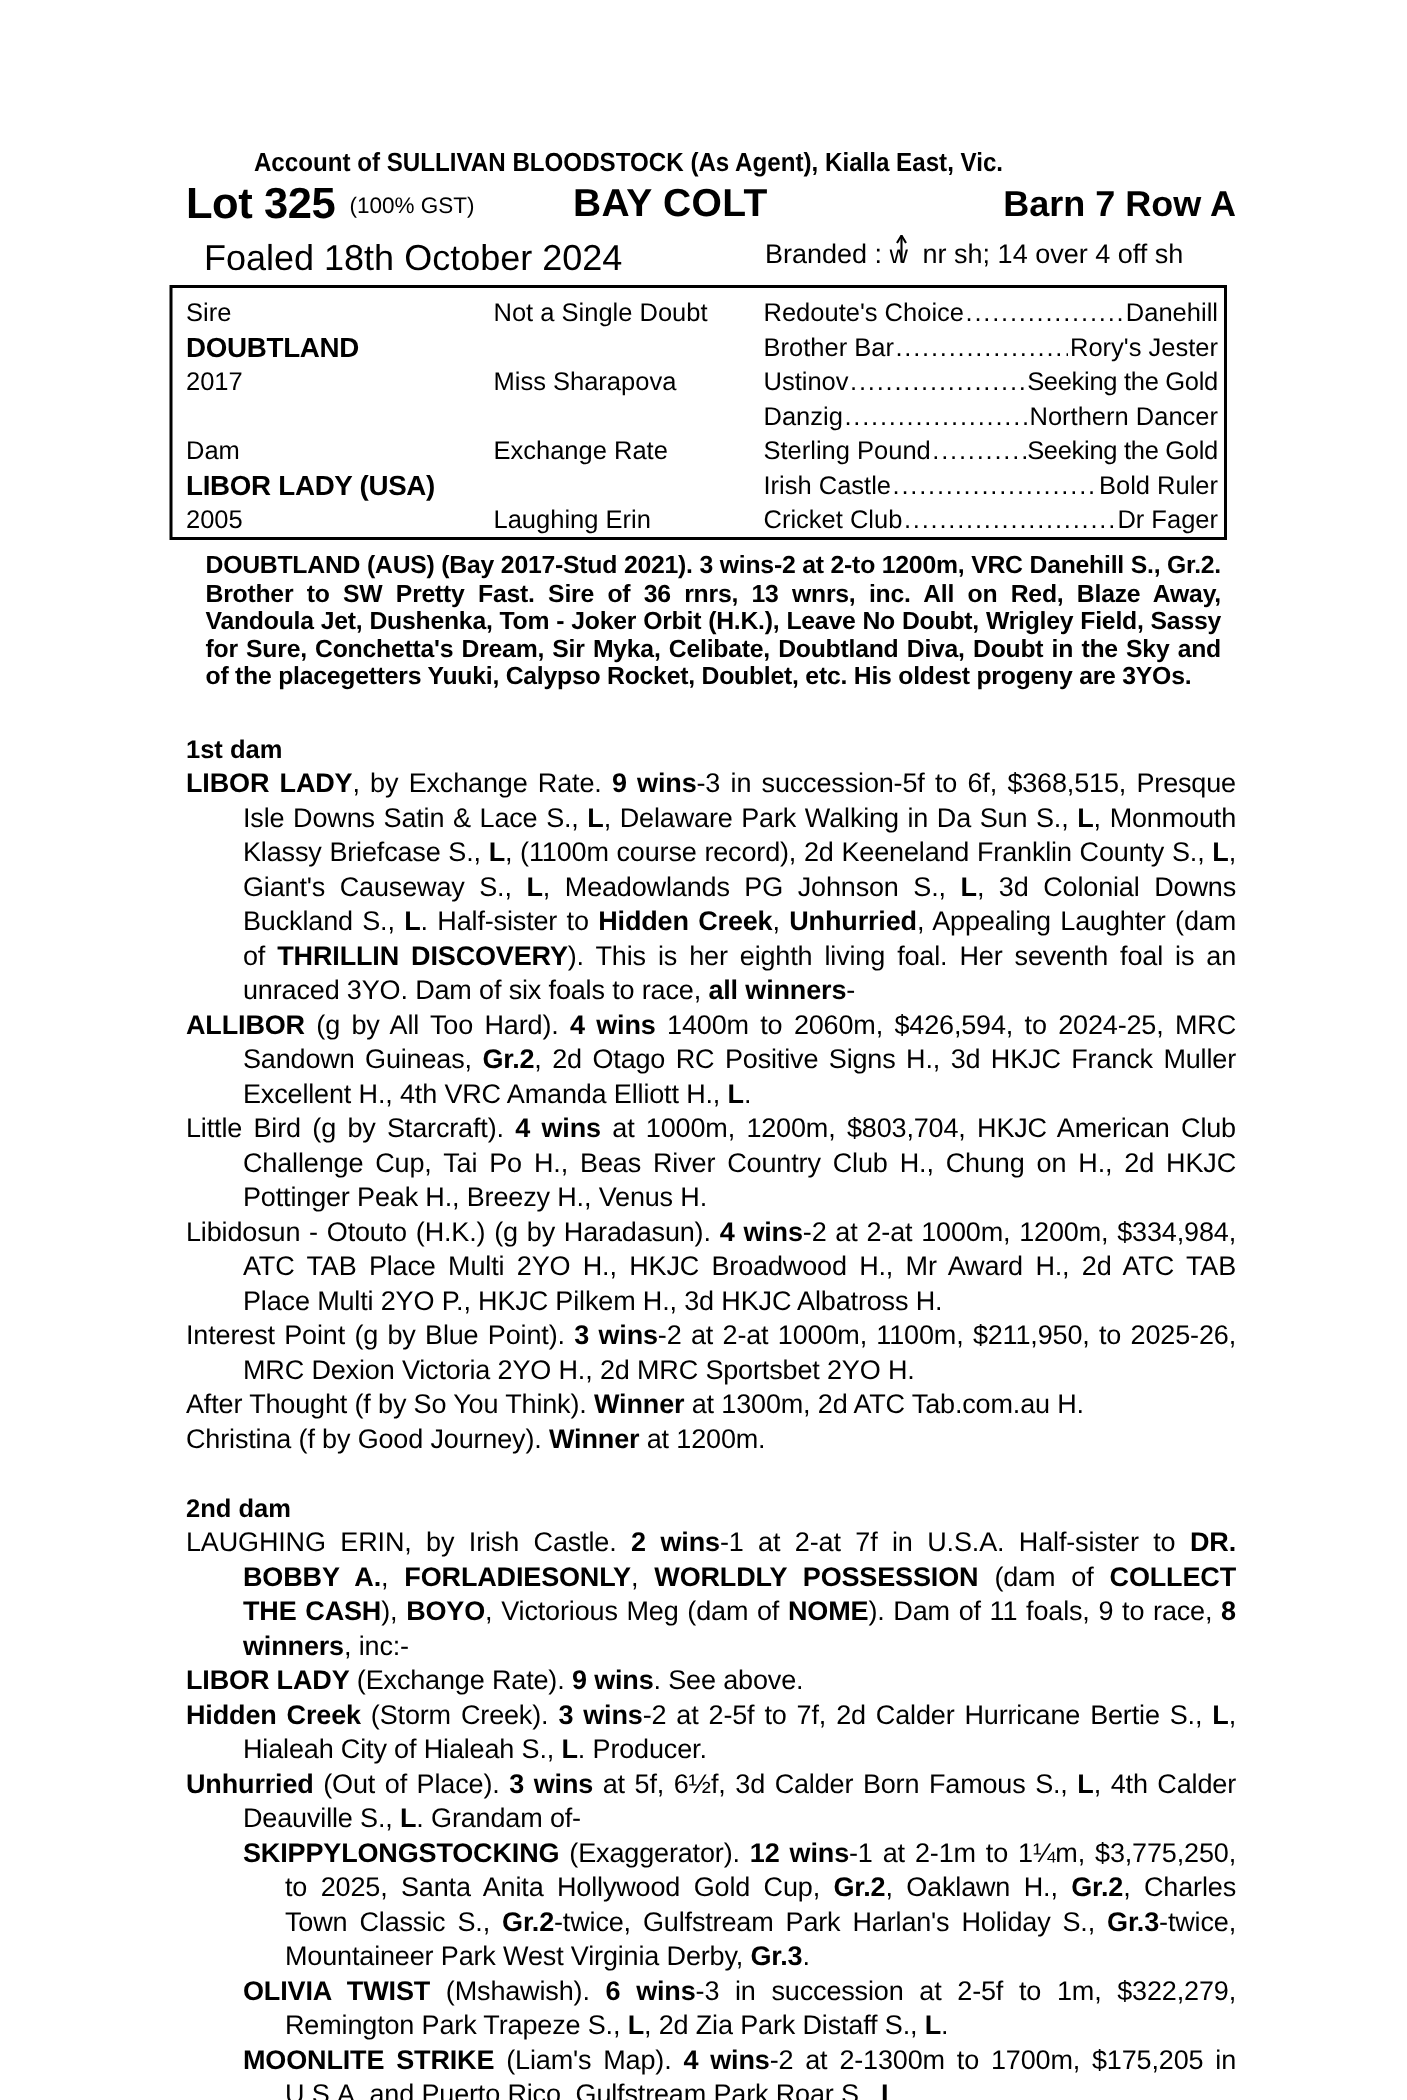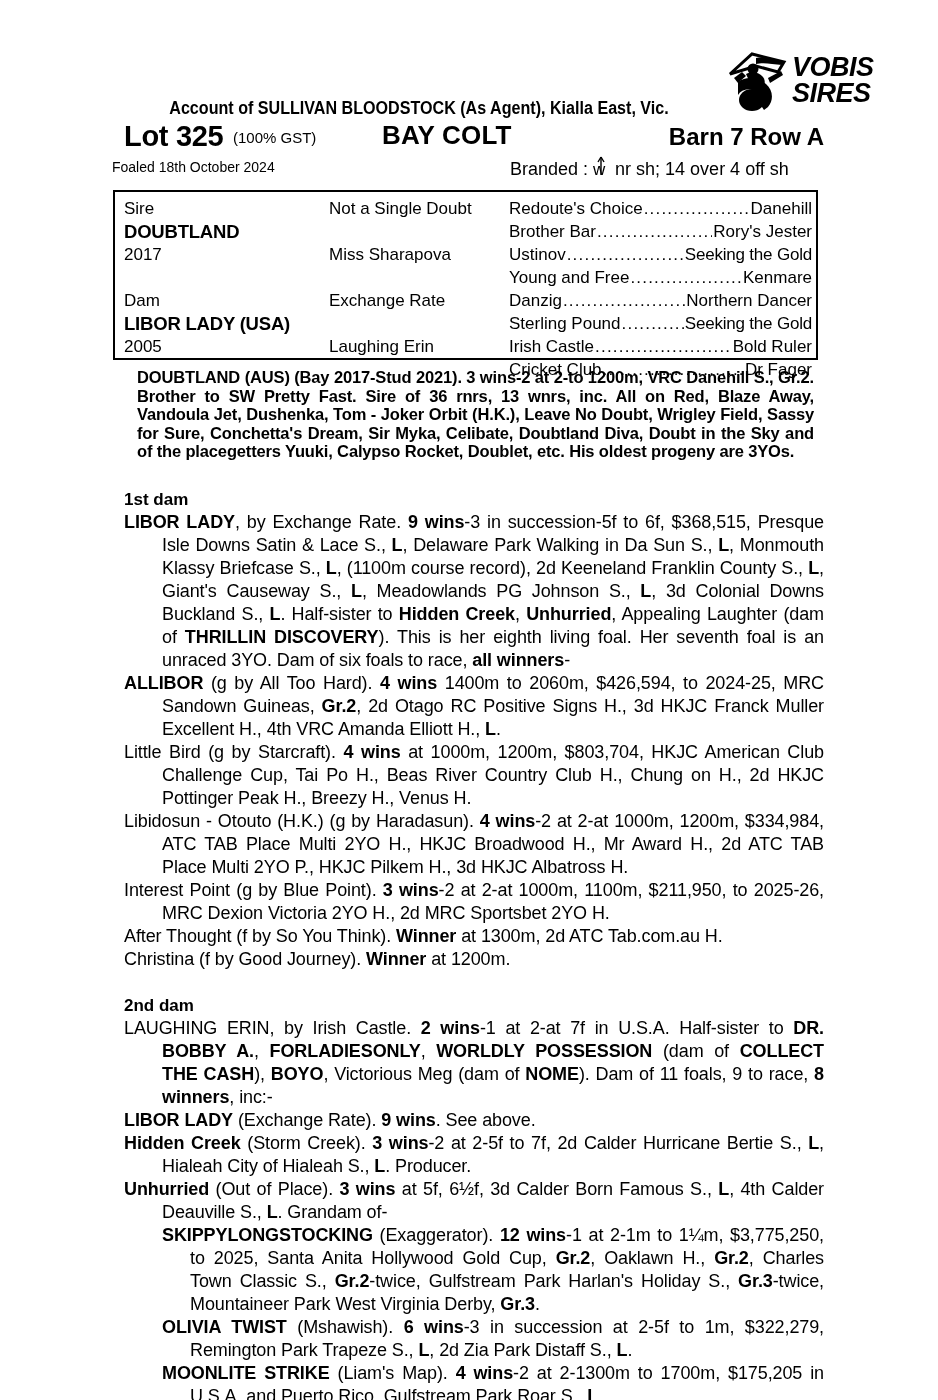--- a/index.html
+++ b/index.html
@@ -95,23 +95,23 @@
   .barn {
     position: absolute;
     right: 0px;
     top: 3px;
     font-weight: bold;
     font-size: 24px;
   }
 
   .foaled {
     position: absolute;
-    left: 112px;
+    left: 136px;
     top: 159px;
-    font-size: 14px;
+    font-size: 24px;
   }
   .branded {
     position: absolute;
     left: 510px;
     top: 159px;
     font-size: 18px;
     white-space: nowrap;
   }
   .brand-sym {
     position: relative;
@@ -223,35 +223,20 @@
   .bb { font-weight: bold; letter-spacing: -0.1px; }
 
   
   p.e { word-spacing: 0; }
 </style>
 </head>
 <body>
 
 <div class="page">
 
-  <div class="logo-block">
-    <div class="logo-mark">
-      <svg width="62" height="60" viewBox="0 0 62 60" xmlns="http://www.w3.org/2000/svg">
-        <path d="M4 22 L26 2 L58 10 L52 20 L30 14 Z" fill="none" stroke="#000" stroke-width="3"></path>
-        <path d="M30 6 C36 4 44 6 50 9 L58 9 L56 13 L46 12 C40 11 34 11 30 12 Z" fill="#000"></path>
-        <circle cx="27" cy="17" r="5.5" fill="#000"></circle>
-        <path d="M20 22 C26 19 33 20 37 25 C40 29 39 34 35 36 L27 37 Z" fill="#000"></path>
-        <path d="M12 30 C20 24 32 25 40 32 C47 38 48 48 42 55 L38 58 L34 52 C36 46 33 40 27 38 C21 36 15 38 12 43 Z" fill="#000"></path>
-        <ellipse cx="26" cy="48" rx="13" ry="11" fill="#000"></ellipse>
-        <path d="M42 26 L55 19 L57 23 L44 31 Z" fill="#000"></path>
-        <path d="M8 26 L16 20 L20 24 L12 31 Z" fill="#000"></path>
-      </svg>
-    </div>
-    <div class="logo-text"><span>VOBIS</span><br><span>SIRES</span></div>
-  </div>
 
   <div class="account-line">Account of SULLIVAN BLOODSTOCK (As Agent), Kialla East, Vic.</div>
 
   <div class="lot-row">
     <span class="lot-no">Lot 325</span>
     <span class="gst">(100% GST)</span>
     <span class="sex-title">BAY COLT</span>
     <span class="barn">Barn 7 Row A</span>
   </div>
 
@@ -292,25 +277,20 @@
         </div>
         <div class="lead">
           <span class="l">Brother Bar</span>
           <span class="dots"></span>
           <span class="r">Rory's Jester</span>
         </div>
         <div class="lead">
           <span class="l">Ustinov</span>
           <span class="dots"></span>
           <span class="r bold">Seeking the Gold</span>
-        </div>
-        <div class="lead">
-          <span class="l">Young and Free</span>
-          <span class="dots"></span>
-          <span class="r">Kenmare</span>
         </div>
         <div class="lead">
           <span class="l">Danzig</span>
           <span class="dots"></span>
           <span class="r">Northern Dancer</span>
         </div>
         <div class="lead">
           <span class="l">Sterling Pound</span>
           <span class="dots"></span>
           <span class="r bold">Seeking the Gold</span>

